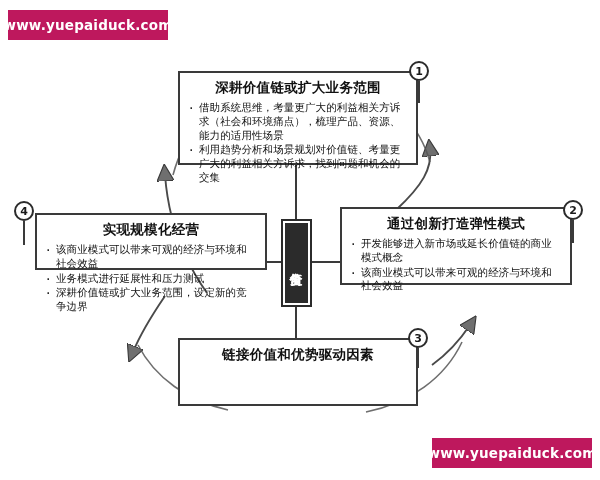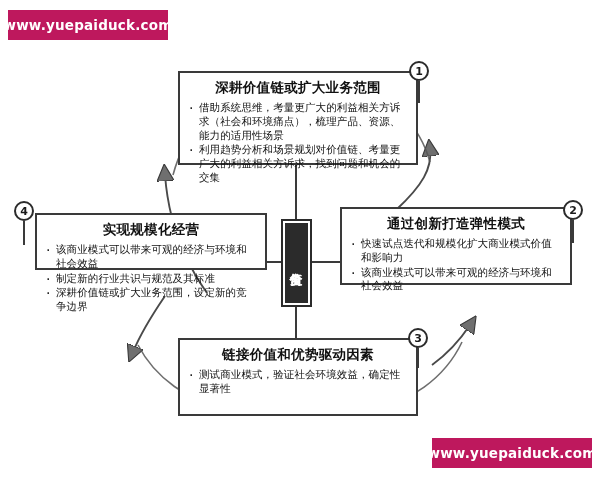--- a/index.html
+++ b/index.html
@@ -86,21 +86,21 @@
     left: 1px;
     top: -1px;
     font-size: 14px;
     line-height: 1.2;
     color: #111111;
   }
 
   #node-top    { left: 178px; top: 71px;  width: 240px; height: 94px; }
   #node-left   { left: 35px;  top: 213px; width: 232px; height: 57px; }
   #node-right  { left: 340px; top: 207px; width: 232px; height: 78px; }
-  #node-bottom { left: 178px; top: 338px; width: 240px; height: 78px; }
+  #node-bottom { left: 178px; top: 338px; width: 240px; height: 68px; }
 
   
   #node-center {
     position: absolute;
     left: 283px; top: 221px;
     width: 27px;  height: 84px;
     background: #2b2b2b;
     border: 2px solid #ffffff;
     box-shadow: 0 0 0 2px #2b2b2b;
     box-sizing: border-box;
@@ -180,37 +180,36 @@
     <ul class="bullets">
       <li>借助系统思维，考量更广大的利益相关方诉求（社会和环境痛点），梳理产品、资源、能力的适用性场景</li>
       <li>利用趋势分析和场景规划对价值链、考量更广大的利益相关方诉求，找到问题和机会的交集</li>
     </ul>
   </div>
 
   <div class="node" id="node-left">
     <div class="node-title">实现规模化经营</div>
     <ul class="bullets">
       <li>该商业模式可以带来可观的经济与环境和社会效益</li>
-      <li>制定新的行业共识与规范及其标准</li>
+      <li>业务模式进行延展性和压力测试</li>
       <li>深耕价值链或扩大业务范围，设定新的竞争边界</li>
     </ul>
   </div>
 
   <div class="node" id="node-right">
     <div class="node-title">通过创新打造弹性模式</div>
     <ul class="bullets">
-      <li>快速试点迭代和规模化扩大商业模式价值和影响力</li>
+      <li>开发能够进入新市场或延长价值链的商业模式概念</li>
       <li>该商业模式可以带来可观的经济与环境和社会效益</li>
     </ul>
   </div>
 
   <div class="node" id="node-bottom">
     <div class="node-title">链接价值和优势驱动因素</div>
     <ul class="bullets">
-      <li>测试商业模式，验证社会环境效益，确定性显著性</li>
     </ul>
   </div>
 
   <div id="node-center">
     <span class="vlabel">复合价值</span>
   </div>
 
   <div class="badge" id="badge-1">1</div>
   <div class="badge" id="badge-2">2</div>
   <div class="badge" id="badge-3">3</div>

